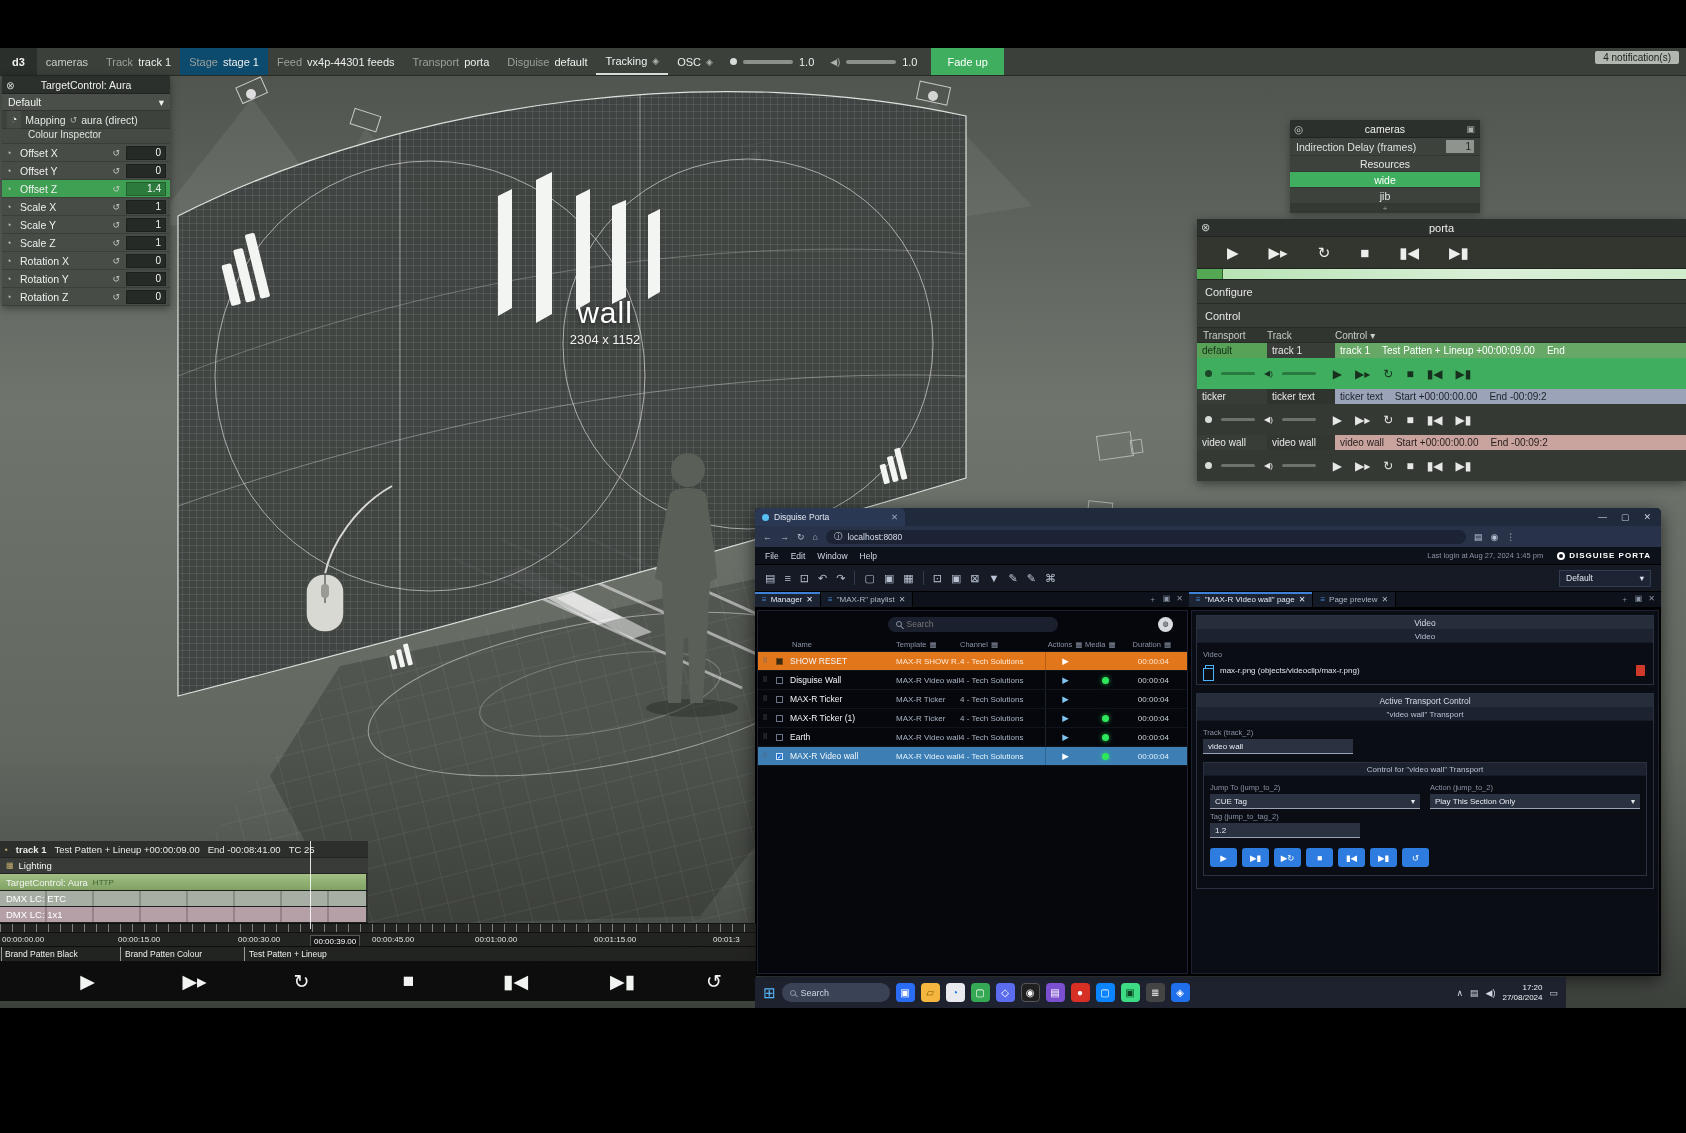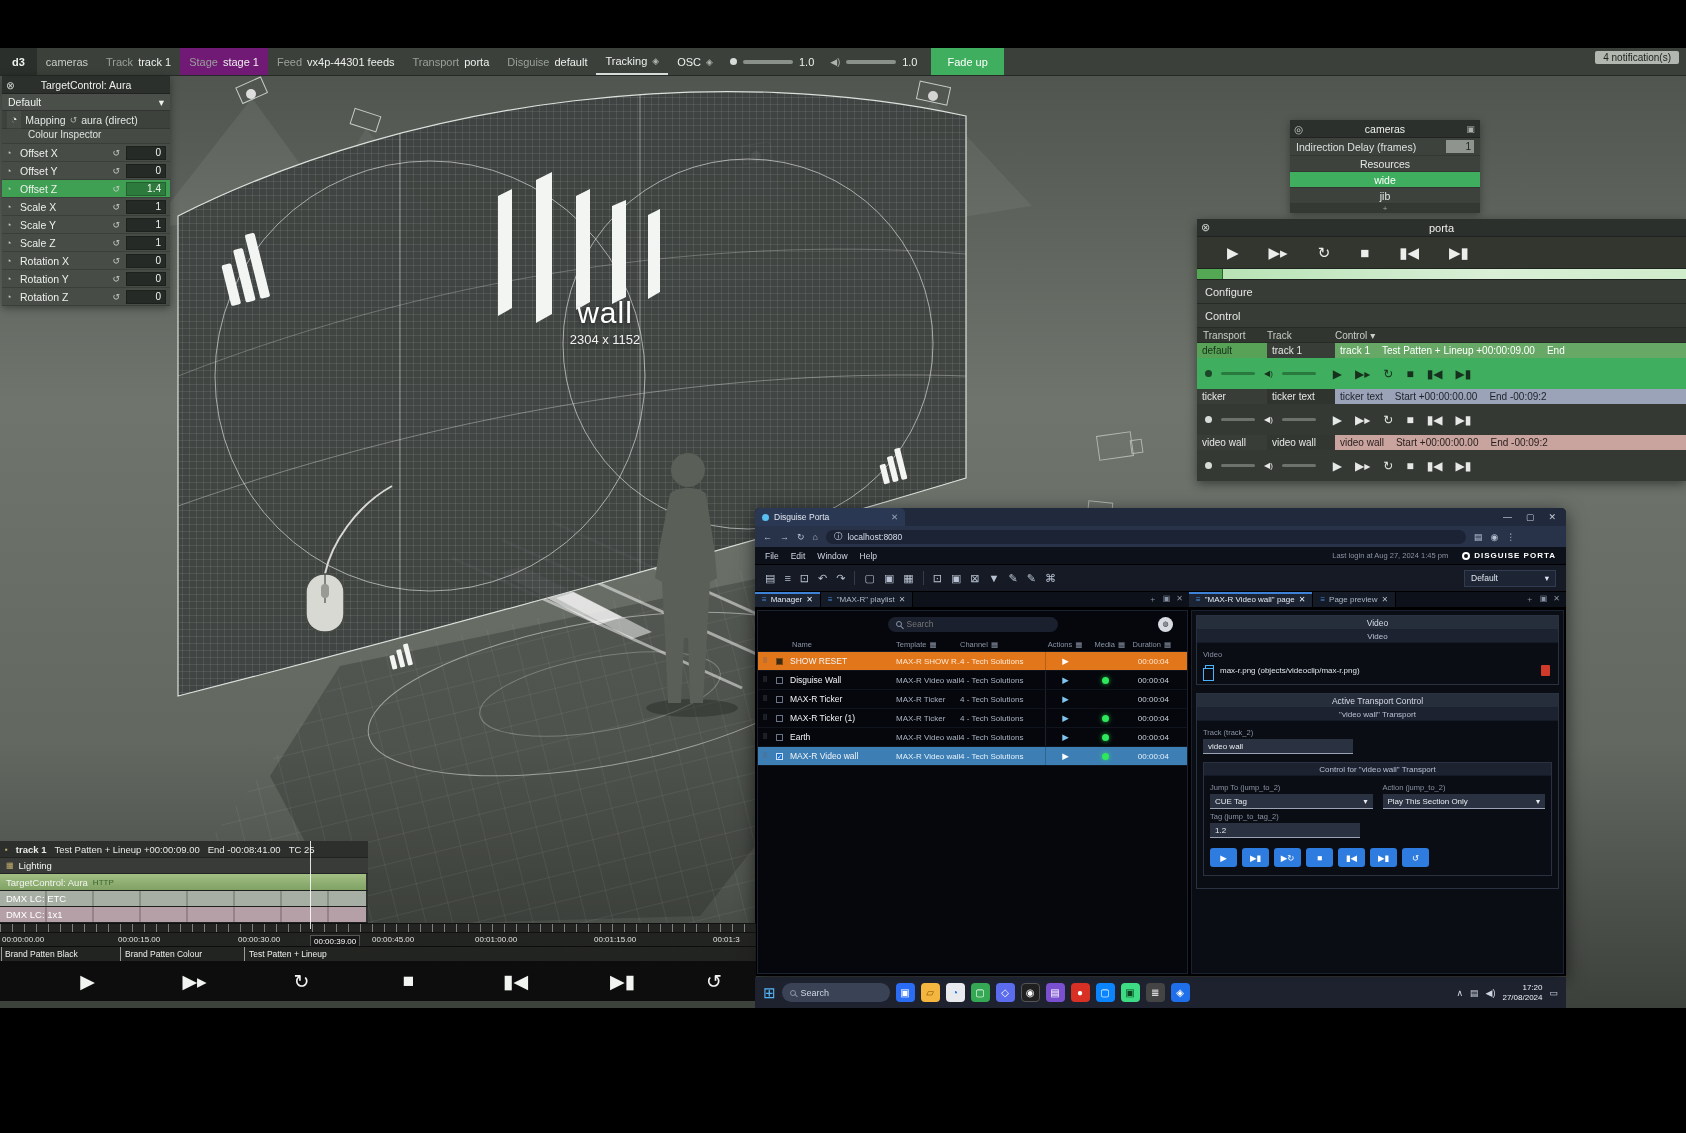--- a/index.html
+++ b/index.html
@@ -6,21 +6,21 @@
   html,body{background:#000}
   body{font-family:"Liberation Sans",sans-serif;-webkit-font-smoothing:antialiased}
   .screen{position:relative;width:1686px;height:1133px;background:#000;overflow:hidden;color:#e6e8e6}
 
   
   .topbar{position:absolute;left:0;top:48px;width:1686px;height:28px;background:#3b403b;display:flex;align-items:stretch;font-size:11px;color:#c9cec9;border-bottom:1px solid #262a26}
   .tb-app{display:flex;align-items:center;padding:0 12px;background:#2b2f2b;color:#f0f2f0;font-weight:bold}
   .tb-item,.tb-pair{display:flex;align-items:center;gap:5px;padding:0 9px;cursor:default;white-space:nowrap}
   .tb-label{color:#9aa09a}
   .tb-value{color:#eef0ee}
-  .tb-pair.active{background:#701a75}
+  .tb-pair.active{background:#0c4a6e}
   .tb-item.tracking{border-bottom:2px solid #d8dcd8}
   .tb-ico{color:#aeb4ae;font-size:9px}
   .tb-slider{display:flex;align-items:center;gap:6px;padding:0 8px}
   .tb-track{width:50px;height:4px;background:#8a908a;border-radius:2px}
   .tb-dot{width:7px;height:7px;border-radius:50%;background:#d8dcd8}
   .tb-val{color:#eef0ee}
   .tb-fade{display:flex;align-items:center;padding:0 16px;background:#3fae5e;color:#fff;border:none;font-size:11px;margin-left:6px}
   .notif{position:absolute;top:51px;right:7px;background:#b2b7b0;color:#20241f;font-size:10px;padding:1px 8px;border-radius:2px;z-index:50}
 
   
@@ -73,21 +73,21 @@
   .po-ctl .dot{width:7px;height:7px;border-radius:50%}
   .po-ctl .trk{width:34px;height:3px;border-radius:2px}
   .po-ctl .spk{font-size:8px}
   .po-btns{display:flex;gap:13px;font-size:12px;margin-left:8px;white-space:nowrap}
   .g-row{background:#3fae5e;color:#17301d}
   .g-row .trk{background:#2a7a40}.g-row .dot{background:#1d4527}
   .d-row{background:#353934;color:#e6e8e6}
   .d-row .trk{background:#6d726c}.d-row .dot{background:#d8dcd8}
 
   
-  .browser{position:absolute;left:755px;top:508px;width:811px;height:468px;background:#0a0d12;border-radius:5px 5px 0 0;box-shadow:0 4px 18px rgba(0,0,0,.6);overflow:hidden;font-size:9px}
+  .browser{position:absolute;left:755px;top:508px;width:906px;height:468px;background:#0a0d12;border-radius:5px 5px 0 0;box-shadow:0 4px 18px rgba(0,0,0,.6);overflow:hidden;font-size:9px}
   .b-title{height:18px;background:#202a3c;display:flex;align-items:center}
   .b-tab{width:150px;height:100%;background:#2b3854;display:flex;align-items:center;gap:5px;padding:0 7px;color:#dfe5ee;font-size:8.5px;border-radius:5px 5px 0 0}
   .b-tab .fav{width:7px;height:7px;border-radius:50%;background:#58c0f0}
   .b-tab .x{margin-left:auto;color:#9aa5b8}
   .b-wbtn{margin-left:auto;display:flex;gap:14px;padding:0 10px;color:#c4ccd8;font-size:9px}
   .b-addr{height:21px;background:#283349;display:flex;align-items:center;gap:8px;padding:0 8px;color:#b8c2d4}
   .b-pill{flex:1;max-width:640px;height:14px;background:#1b2335;border-radius:7px;display:flex;align-items:center;gap:5px;padding:0 8px;color:#d6dde8;font-size:8.5px}
   .b-menu{height:18px;background:#0d1119;display:flex;align-items:center;gap:12px;padding:8px 10px;color:#cfd6e2;font-size:8.5px;border-bottom:1px solid #000}
   .b-menu .right{margin-left:auto;display:flex;align-items:center;gap:14px}
   .b-login{color:#8a93a5;font-size:7.5px}
@@ -673,21 +673,21 @@
             </span>
           <span class="h">
               <span>Channel</span>
               <span>▦</span>
             </span>
           <span></span>
           <span class="h" style="justify-content:center">
               <span>Actions</span>
               <span>▦</span>
             </span>
-          <span class="h" style="justify-content:flex-end">
+          <span class="h" style="justify-content:flex-start">
               <span>Media</span>
               <span>▦</span>
             </span>
           <span class="h" style="justify-content:flex-end;padding-right:6px">
               <span>Duration</span>
               <span>▦</span>
             </span>
         </div>
 
         <div class="pt-grid pt-row r-reset">

